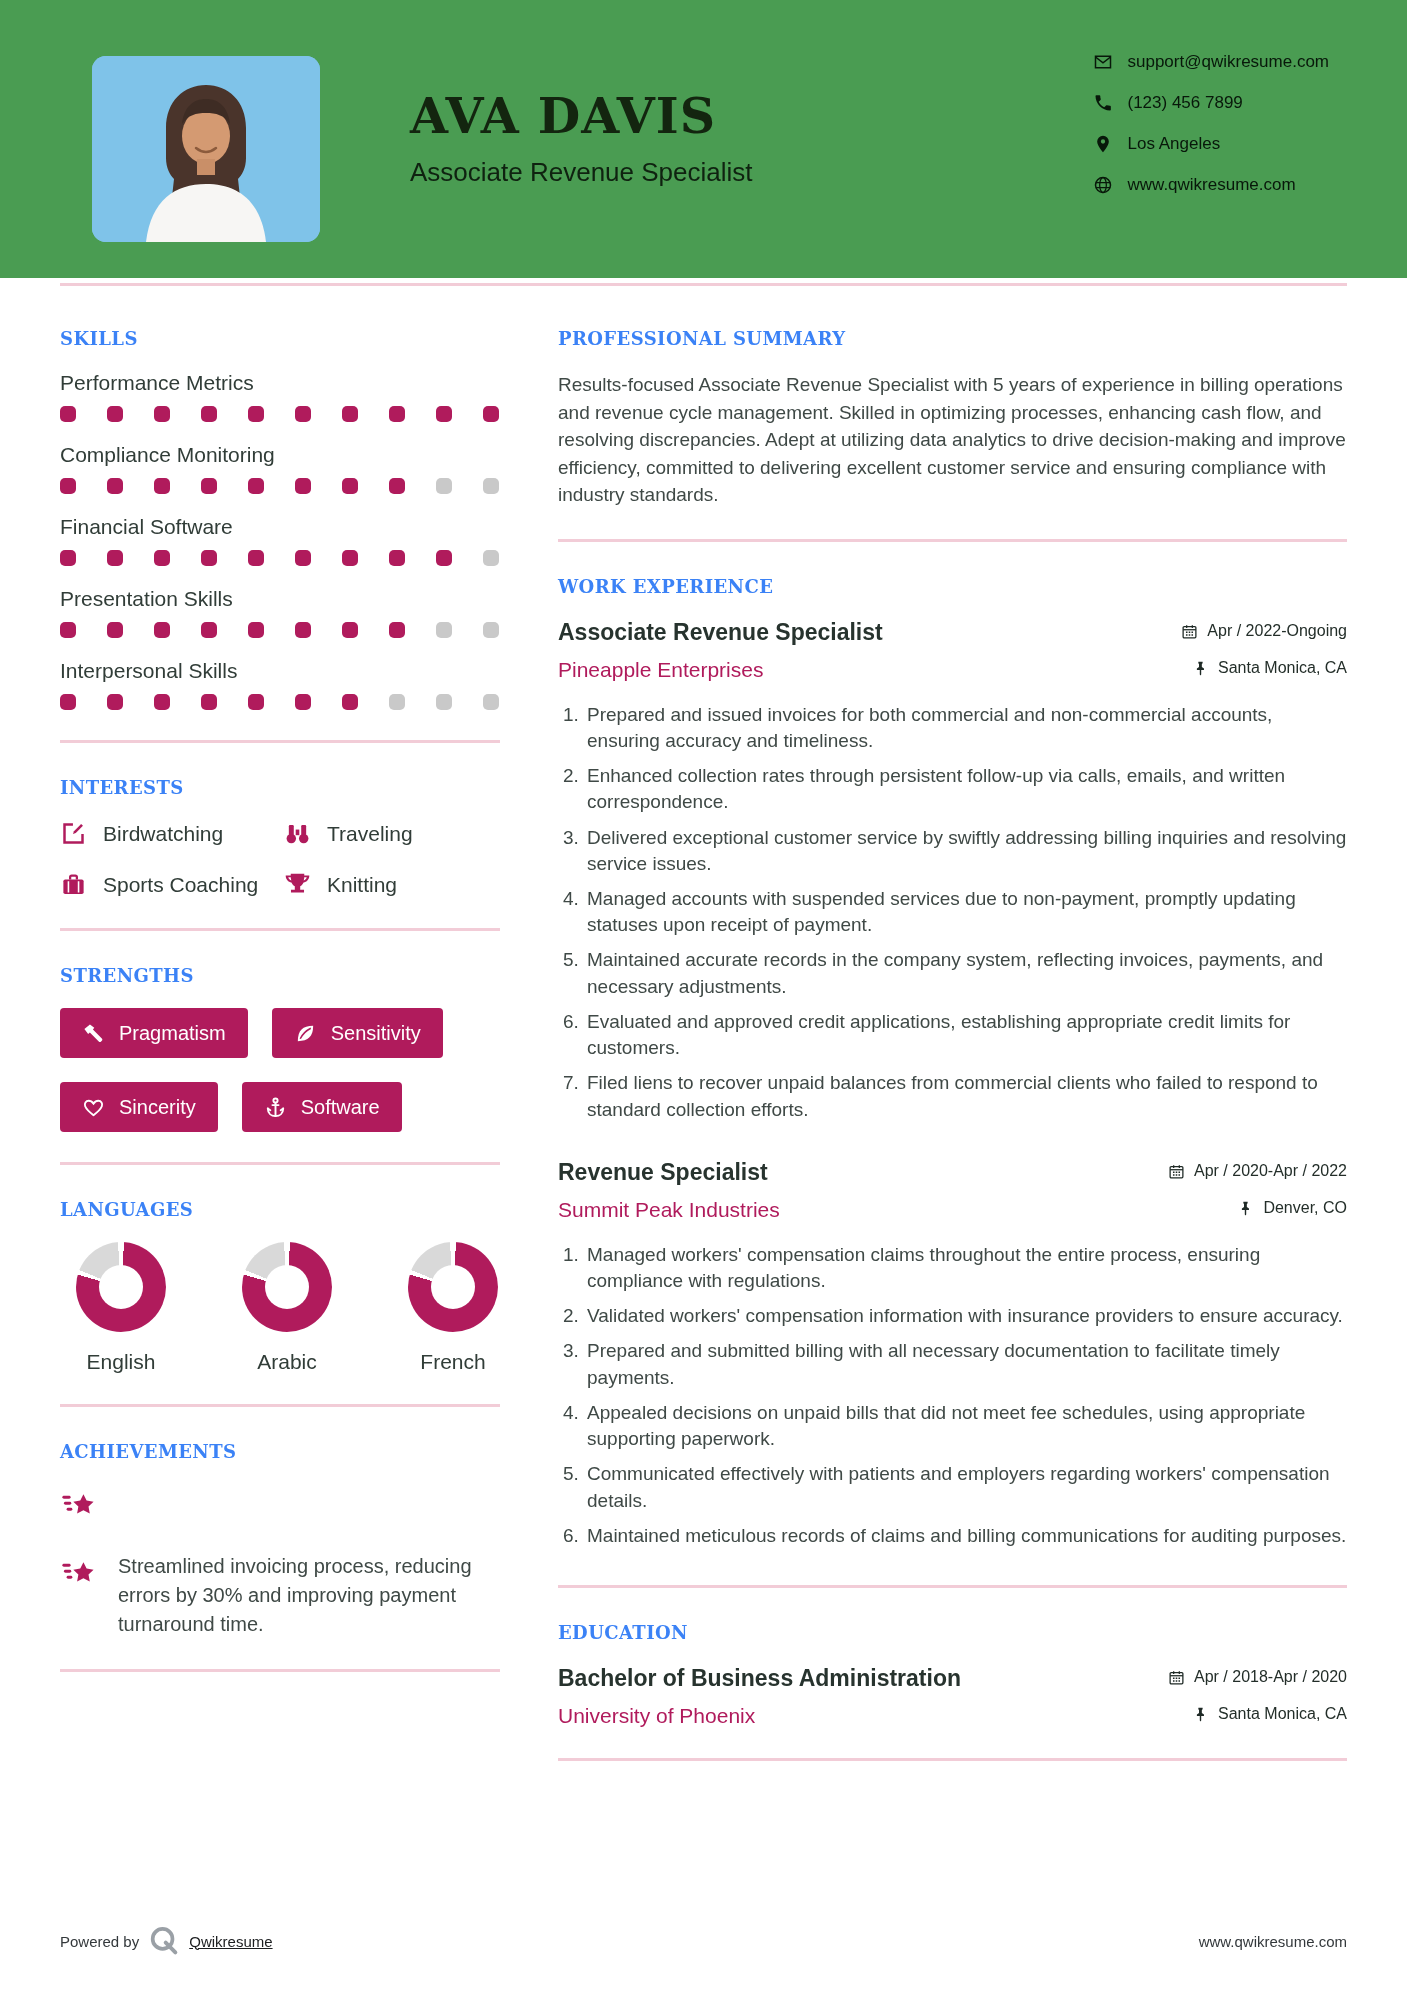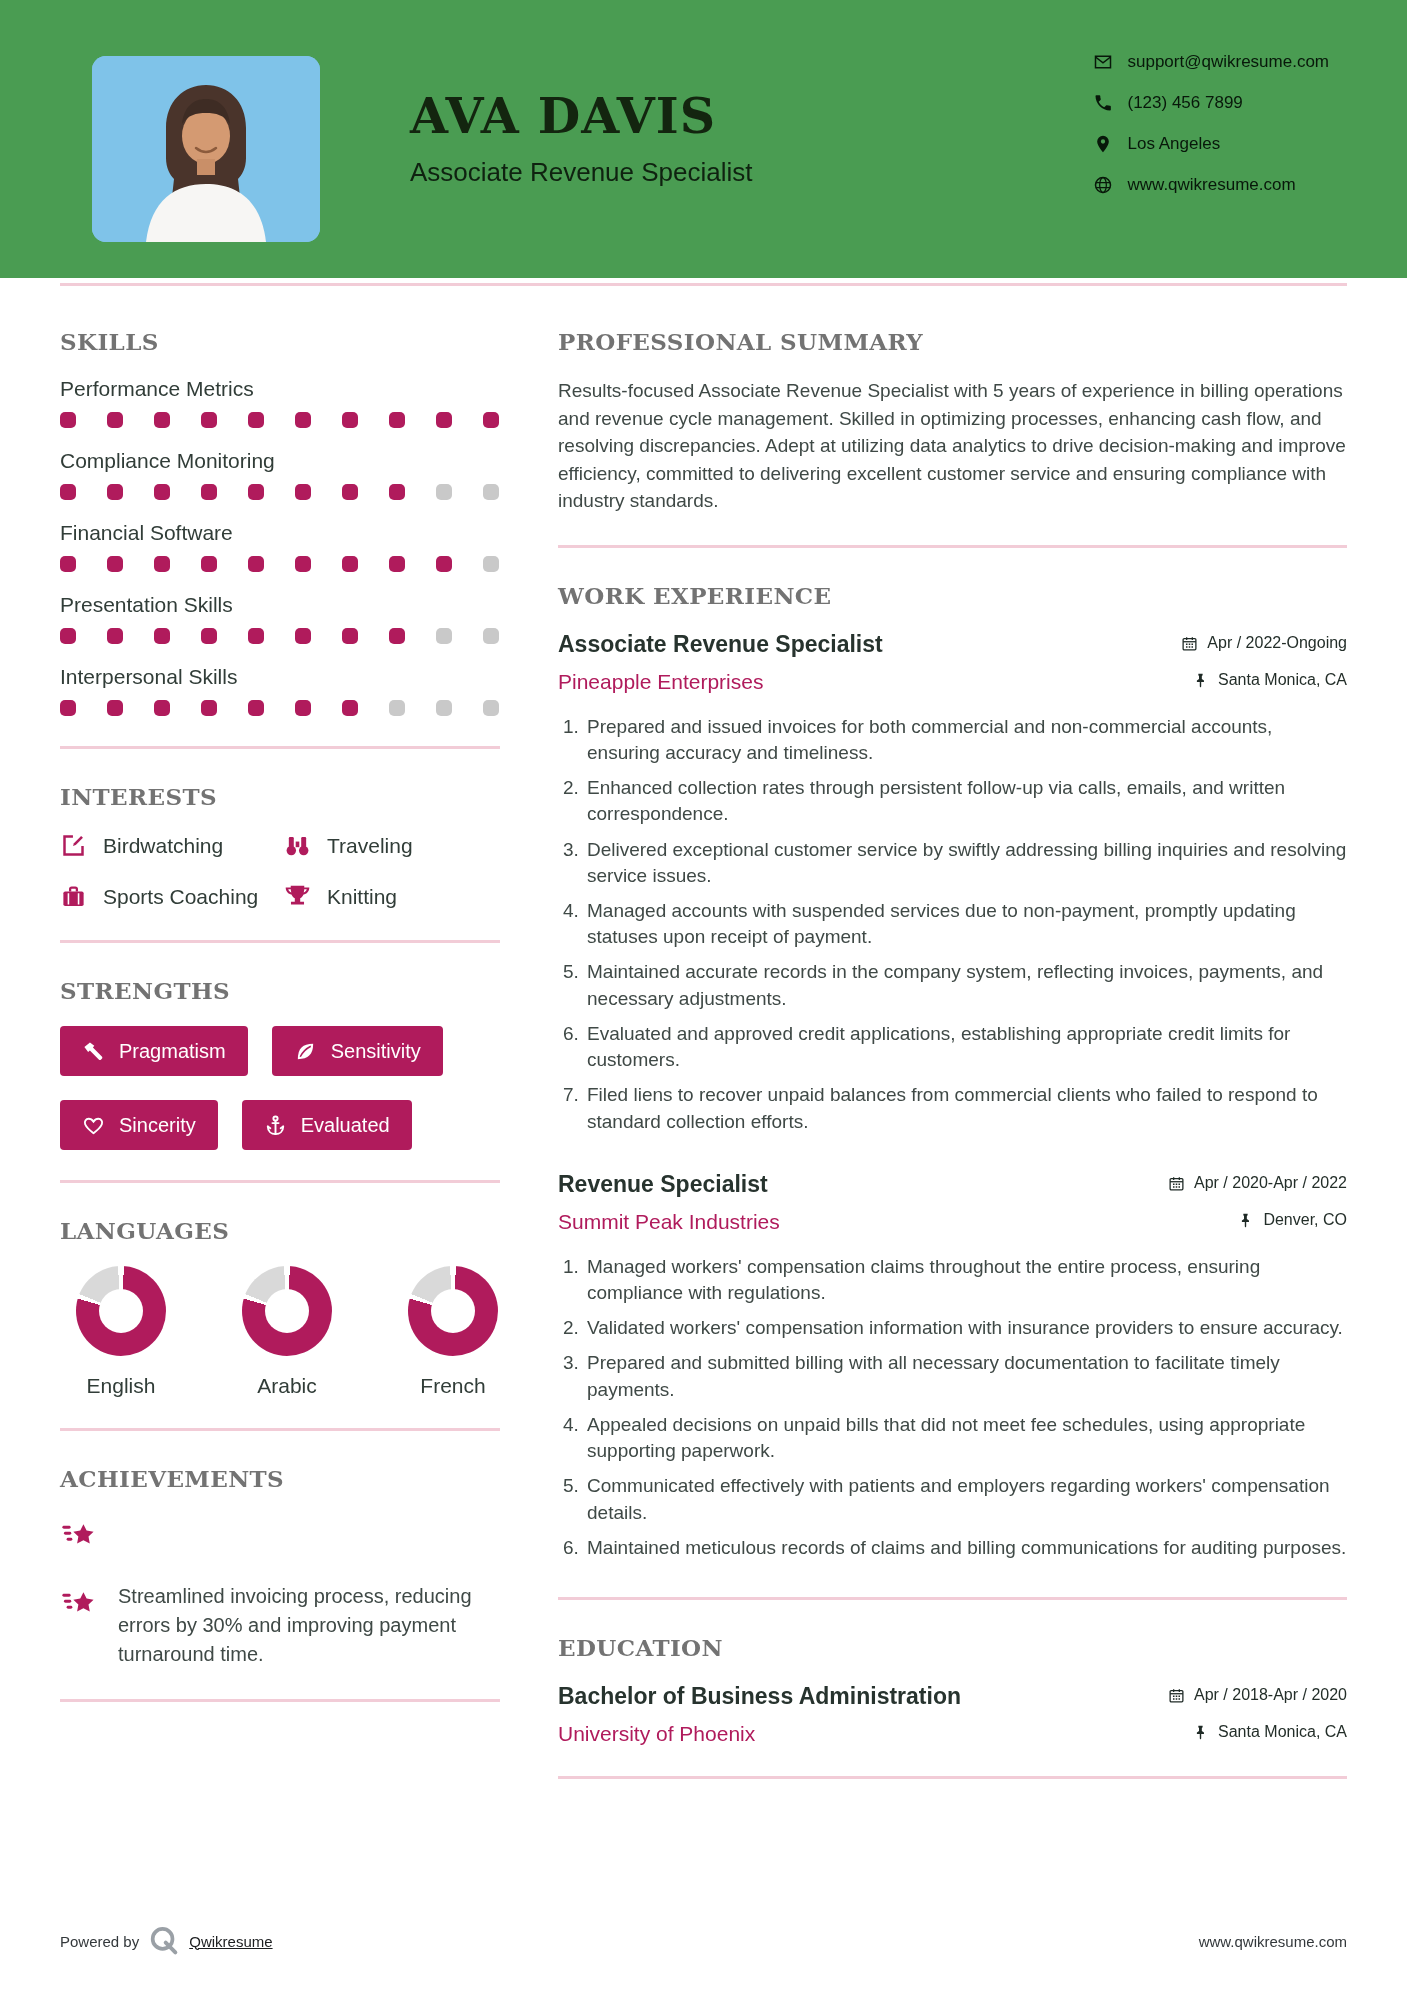--- a/index.html
+++ b/index.html
@@ -16,21 +16,21 @@
   .contacts { position:absolute; right:78px; top:52px; list-style:none; margin:0; padding:0;text-align:right; }
   .contacts li { display:flex; align-items:center; gap:15px; margin-bottom:21px; font-size:17px; color:#08180a; }
   .contacts svg { width:20px; height:20px; color:#08180a; flex:none; }
 
   .header-divider { height:3px; background:var(--divider,#f2ccd7); margin:5px 60px 0; }
 
   
   .columns { display:flex; gap:58px; padding:42px 60px 0; }
   .col-left { width:440px; flex:none; }
   .col-right { flex:1; min-width:0; }
-  h2 { font-family:"DejaVu Serif", serif; font-weight:700; font-size:23px; color:#737373; margin:0 0 22px; letter-spacing:.4px; }
+  h2 { font-family:"DejaVu Serif", serif; font-weight:700; font-size:18px; color:#3b82f6; margin:0 0 22px; letter-spacing:.4px; }
   .divider { border:0; height:3px; background:var(--divider,#f2ccd7); margin:30px 0 34px; }
 
   
   .skill { margin-bottom:21px; }
   .skill-name { font-size:21px; color:#313d38; margin-bottom:11px; }
   .dots { display:flex; gap:31px; }
   .dot { width:16px; height:16px; border-radius:5px; flex:none; }
   .dot.on  { background:var(--crimson,#b01b5c); }
   .dot.off { background:var(--dotgray,#c9c9c9); }
 
@@ -277,21 +277,21 @@
           <span class="badge">
             <svg viewBox="0 0 24 24">
                 <g fill="none" stroke="currentColor" stroke-width="2" stroke-linecap="round">
                   <circle cx="12" cy="4.8" r="2.2"></circle>
                   <path d="M12 7v14"></path>
                   <path d="M8.8 9.5h6.4"></path>
                   <path d="M4 13c0 5 3.5 8 8 8s8-3 8-8"></path>
                   <path d="M4 13l2.6 1.8M20 13l-2.6 1.8"></path>
                 </g>
               </svg>
-            <span>Evaluated</span>
+            <span>Software</span>
           </span>
         </div>
       </section>
 
       <hr class="divider">
 
       <section>
         <h2>LANGUAGES</h2>
         <div class="langs">
           <div class="lang">

